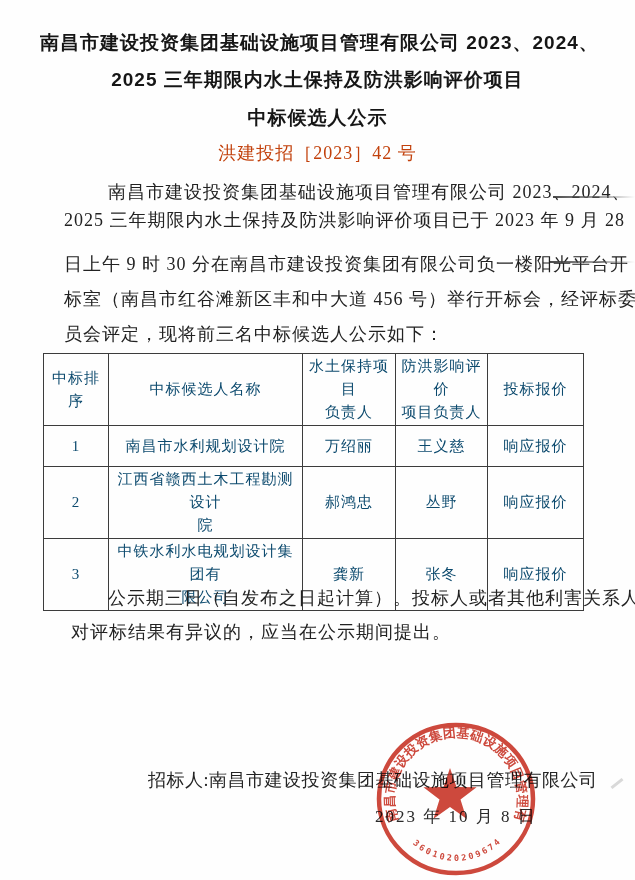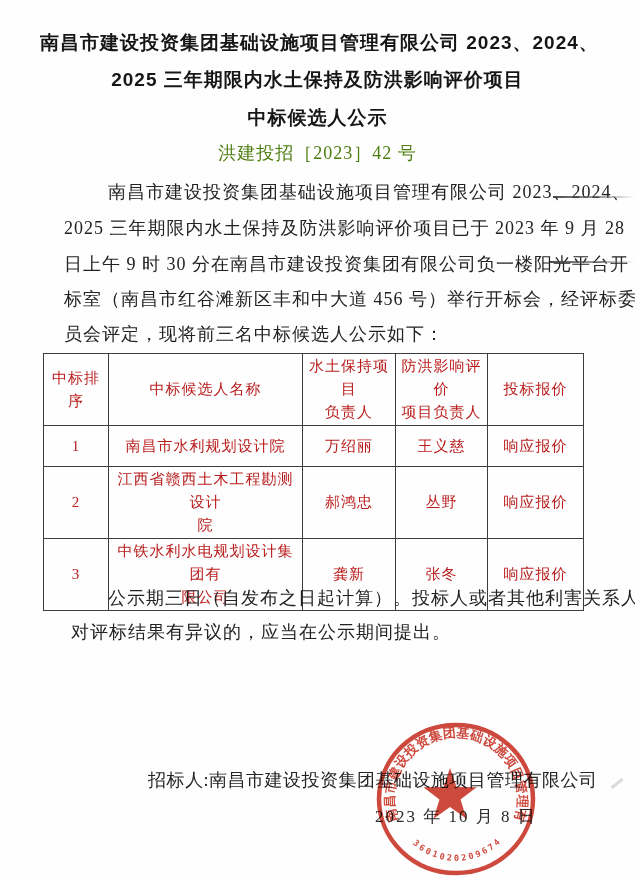--- a/index.html
+++ b/index.html
@@ -16,35 +16,35 @@
   }
   .abs { position: absolute; }
   .title-line {
     left: 40px; right: 40px; text-align: center;
     font-family: "Liberation Sans", "DejaVu Sans", sans-serif;
     font-weight: bold; font-size: 19px; color: #161616;
     letter-spacing: 1px; white-space: nowrap;
   }
   .doc-number {
     left: 40px; right: 40px; text-align: center;
-    font-size: 18px; letter-spacing: 1px; color: #4d7c0f;
+    font-size: 18px; letter-spacing: 1px; color: #c2410c;
     white-space: nowrap;
   }
   .body-line {
     left: 64px; width: 514px;
     font-size: 18px; letter-spacing: 1px; color: #222;
     text-align: justify; text-align-last: justify;
     white-space: nowrap;
   }
   .body-line.last { text-align-last: left; font-family: Liberation Serif, serif; }
   .indent { padding-left: 44px; }
   table.bid-table {
     position: absolute; left: 43px; top: 353px;
     width: 540px; border-collapse: collapse; table-layout: fixed;
-    font-size: 15px; color: #b91c1c; letter-spacing: 1px;
+    font-size: 15px; color: #0c4a6e; letter-spacing: 1px;
   }
   table.bid-table td {
     border: 1px solid #3c3c3c;
     text-align: center; vertical-align: middle;
     line-height: 23px; padding: 1px 2px;
   }
   .footer-line {
     font-size: 18px; letter-spacing: 1px; color: #222; white-space: nowrap;
   }
   .tenderer-line {
@@ -65,21 +65,21 @@
 
 <div class="page">
 
   <div class="abs title-line" style="top:30px">南昌市建设投资集团基础设施项目管理有限公司 2023、2024、</div>
   <div class="abs title-line" style="top:67px">2025 三年期限内水土保持及防洪影响评价项目</div>
   <div class="abs title-line" style="top:105px">中标候选人公示</div>
   <div class="abs doc-number" style="top:141px">洪建投招［2023］42 号</div>
 
   <div>
     <div class="abs body-line indent" style="top:180px">南昌市建设投资集团基础设施项目管理有限公司 2023、2024、</div>
-    <div class="abs body-line" style="top:216px">2025 三年期限内水土保持及防洪影响评价项目已于 2023 年 9 月 28</div>
+    <div class="abs body-line" style="top:208px">2025 三年期限内水土保持及防洪影响评价项目已于 2023 年 9 月 28</div>
     <div class="abs body-line" style="top:252px">日上午 9 时 30 分在南昌市建设投资集团有限公司负一楼阳光平台开</div>
     <div class="abs body-line" style="top:287px">标室（南昌市红谷滩新区丰和中大道 456 号）举行开标会，经评标委</div>
     <div class="abs body-line last" style="top:322px">员会评定，现将前三名中标候选人公示如下：</div>
   </div>
 
   <table class="bid-table">
     <colgroup>
       <col style="width:65px">
         <col style="width:194px">
         <col style="width:93px">

